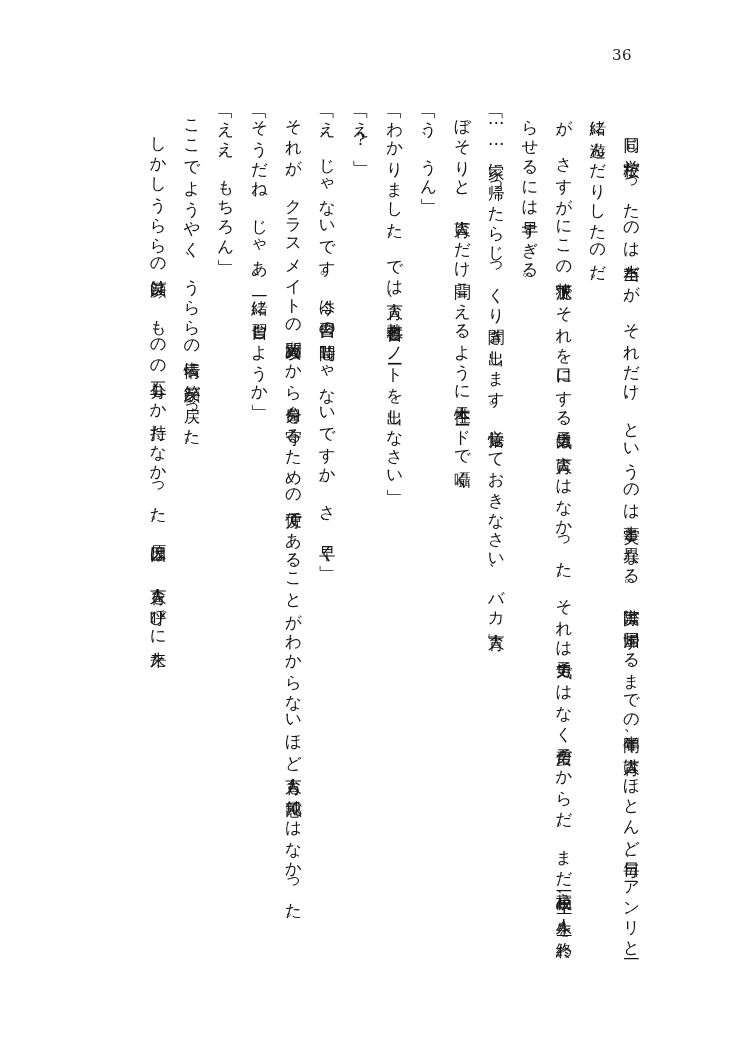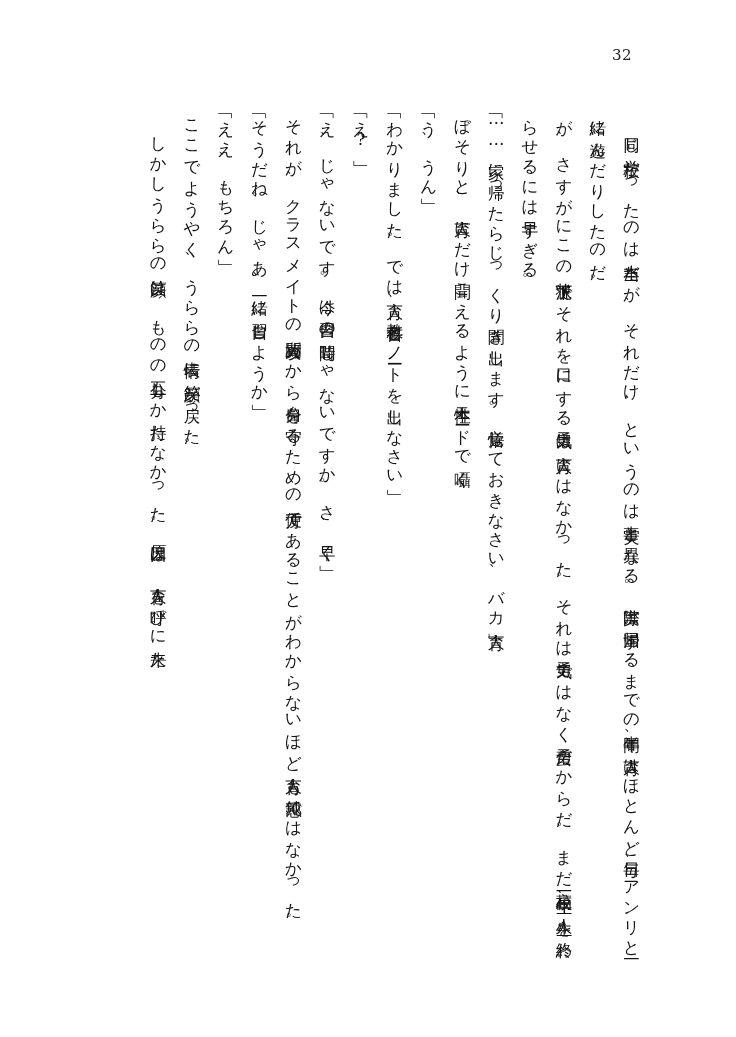--- a/index.html
+++ b/index.html
@@ -52,21 +52,21 @@
   }
   .text-body p.indent {
     text-indent: 1em;
   }
 </style>
 </head>
 <body>
 
 <div class="page">
 
-  <div class="page-number">32</div>
+  <div class="page-number">36</div>
 
   <div class="text-body">
     <p class="indent">同じ学校だったのは本当だが、それだけ、というのは事実と異なる。実際は帰国するまでの半年間、育人はほとんど毎日、アンリと一緒に遊んだりしたのだ。</p>
     <p>が、さすがにこの状況下でそれを口にする勇気は育人にはなかった。それは勇気ではなく蛮勇だからだ。まだ高校一年生、人生を終わらせるには早すぎる。</p>
     <p>「……家に帰ったらじっくり聞き出します。覚悟しておきなさい、バカ育人」</p>
     <p>ぼそりと、育人にだけ聞こえるように本性モードで囁く。</p>
     <p>「う、うん」</p>
     <p>「わかりました。では育人、教科書とノートを出しなさい」</p>
     <p>「え?」</p>
     <p>「え、じゃないです。今は自習の時間じゃないですか。さ、早く」</p>

